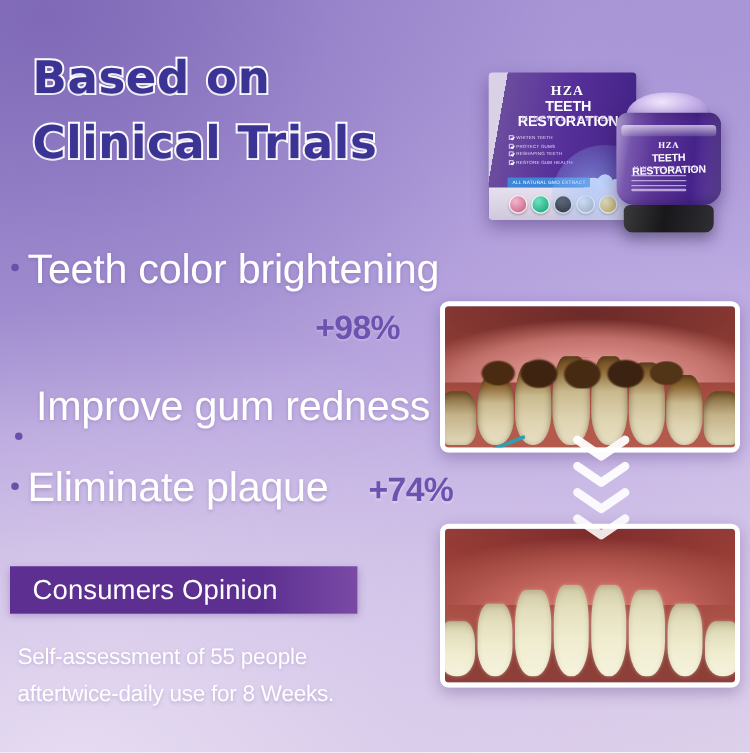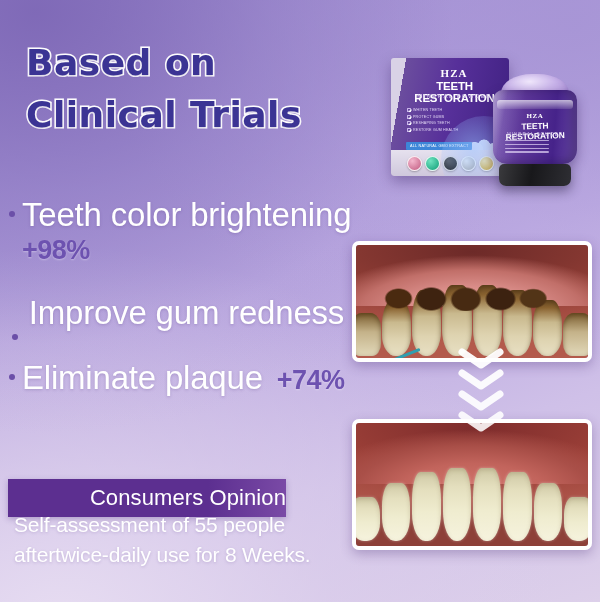--- a/index.html
+++ b/index.html
@@ -222,54 +222,53 @@
     color: #6d52b0;
     font-size: 27px;
     font-weight: 700;
     letter-spacing: -0.5px;
     text-shadow: 0 1px 2px rgba(255,255,255,0.35);
   }
 
   
   .claim1 { top: 0; }
   .claim1 .dot { top: 13px; }
-  .claim1 .row2 { text-align: left; width: 298px; margin-top: 4px; }
+  .claim1 .row2 { text-align: right; width: 298px; margin-top: 16px; }
 
   
   .claim2 { top: 30px; padding-left: 28px; text-align: center; }
   .claim2 .dot { top: 38px; left: 12px; }
   .claim2 .row2 { display: flex; align-items: baseline; gap: 30px; margin-top: 1px; }
 
   
-  .claim3 { top: 62px; display: flex; align-items: baseline; gap: 14px; }
+  .claim3 { top: 62px; display: flex; align-items: baseline; gap: 32px; }
   .claim3 .dot { top: 13px; }
 
   
   .banner {
     position: absolute;
-    left: 8px; top: 479px;
+    left: 8px; top: 453px;
     width: 278px; height: 38px;
     background: linear-gradient(90deg, #5c2f90 0%, #5c2f90 72%, #7a4aa6 100%);
     display: flex; align-items: center;
     z-index: 6;
     box-shadow: 0 2px 6px rgba(70,40,120,0.30);
-    justify-content: flex-end;
   }
   .banner-label {
     color: #fff; font-size: 22px; letter-spacing: 0.1px;
     padding-left: 18px;
   }
 
   
   .footnote {
     position: absolute;
     left: 14px; top: 510px;
     width: 330px;
     color: #ffffff;
-    font-size: 21px;
+    font-size: 18px;
     line-height: 30px;
     letter-spacing: -0.2px;
     text-shadow: 0 1px 3px rgba(110,85,155,0.28);
     z-index: 6;
   }
 
   
   .photo {
     position: absolute;
     left: 352px;

